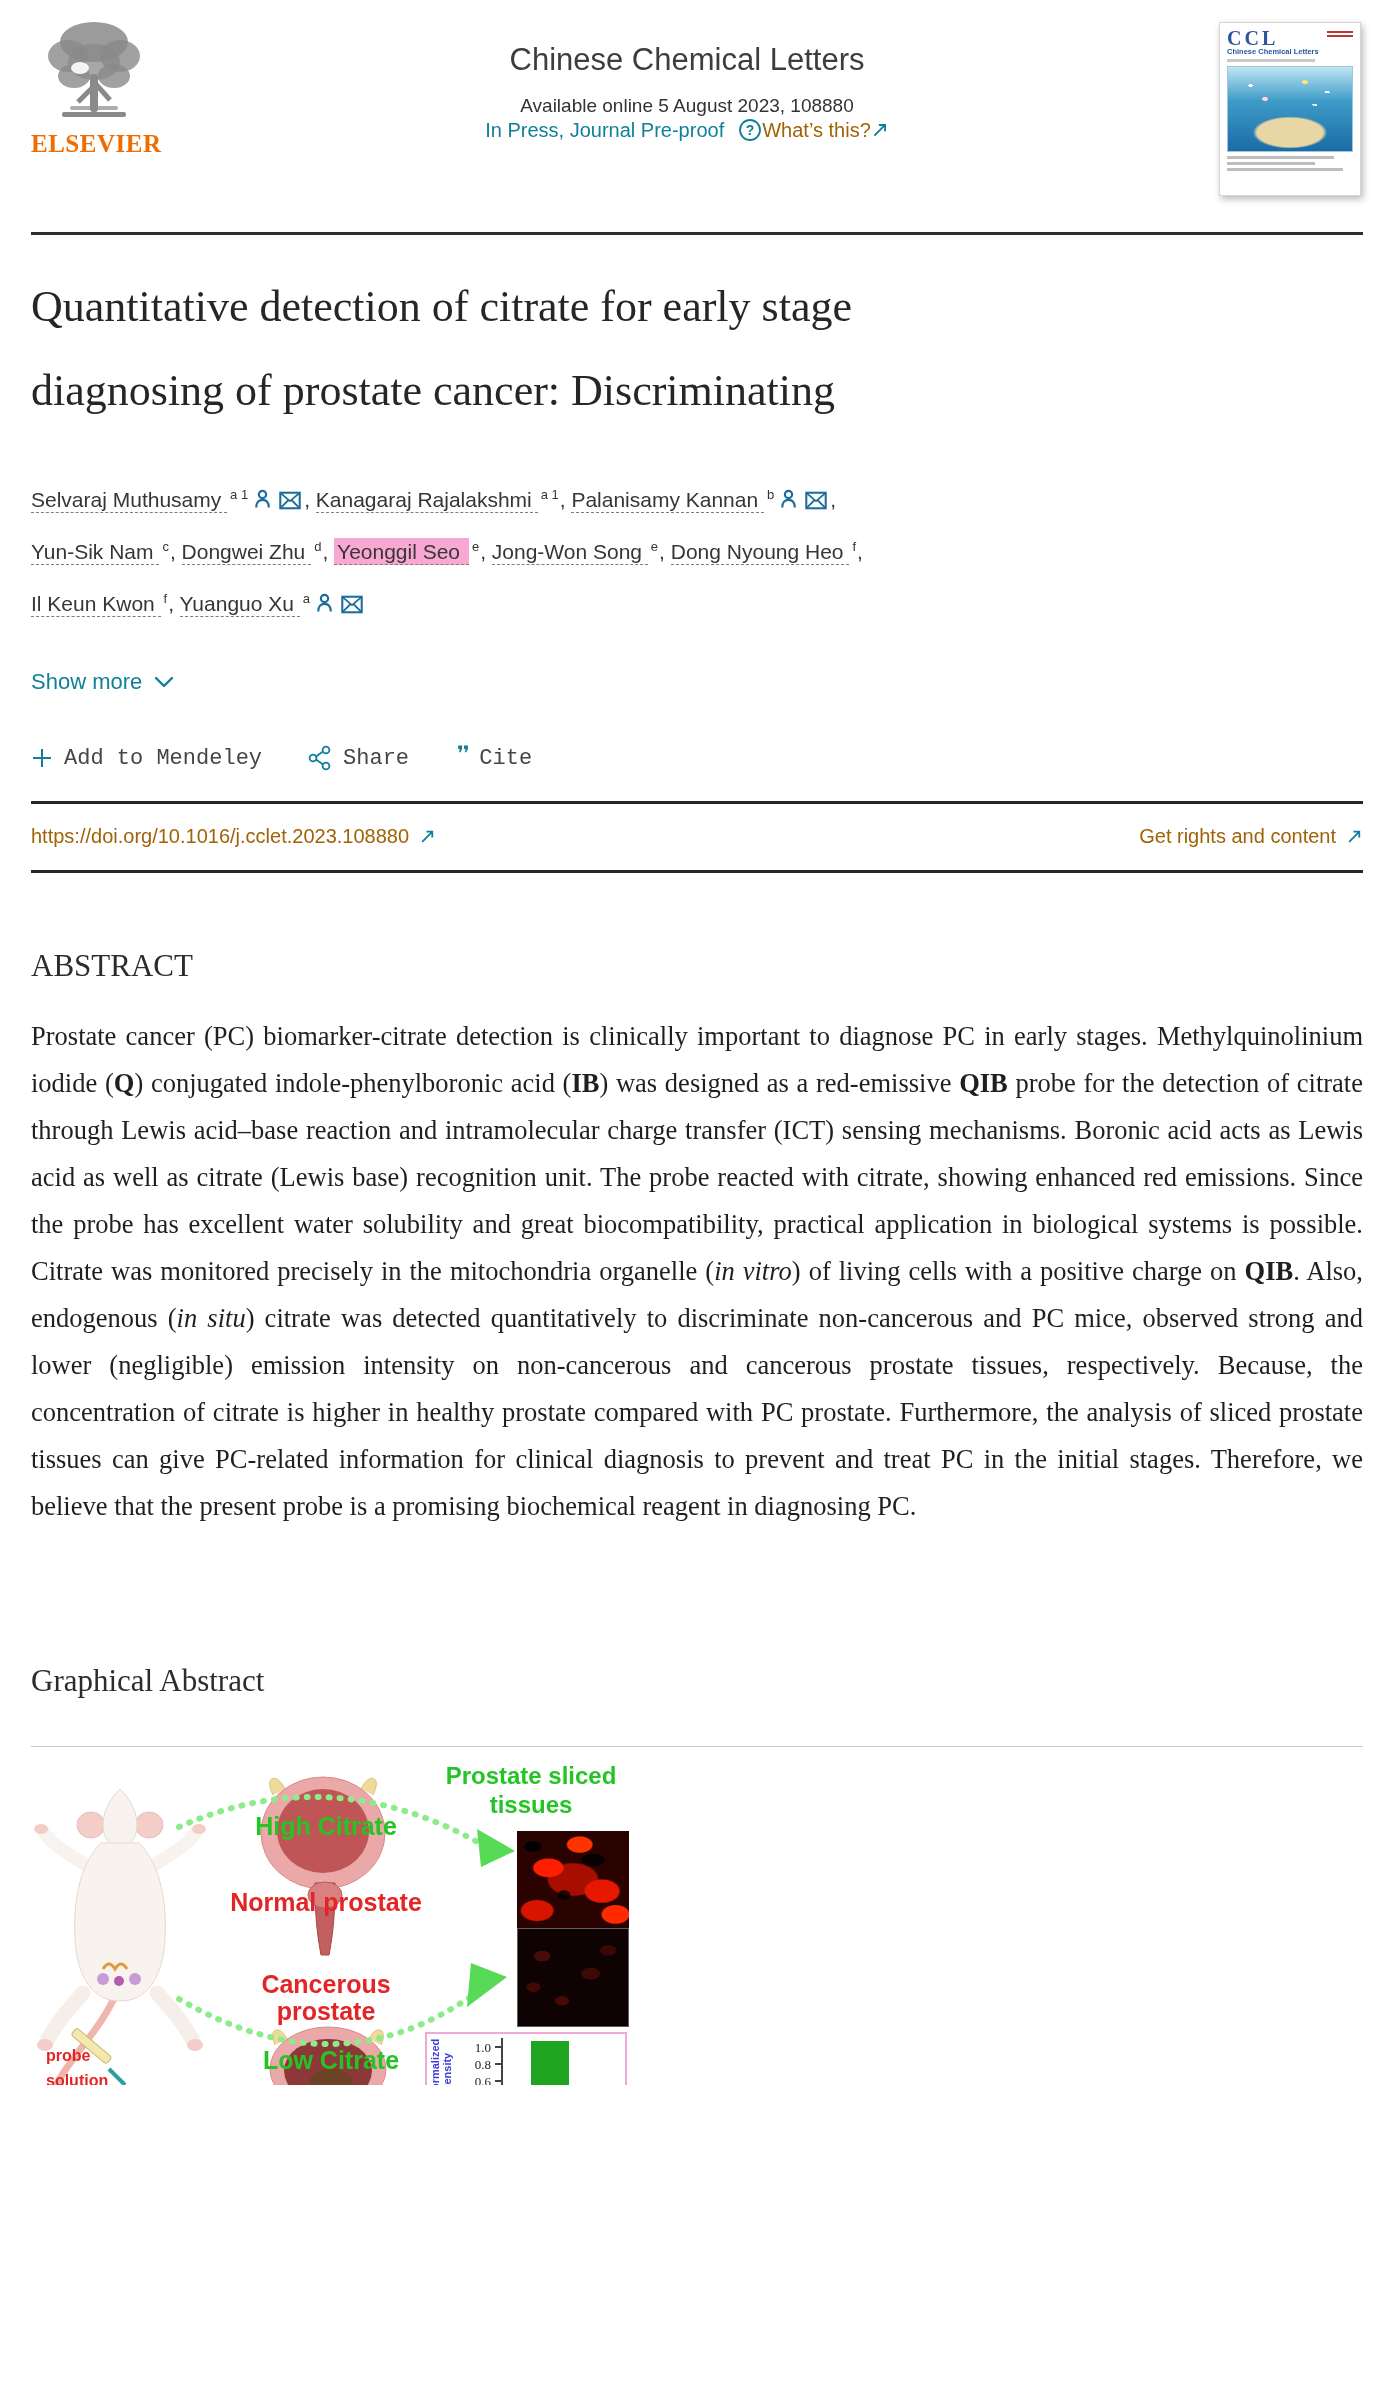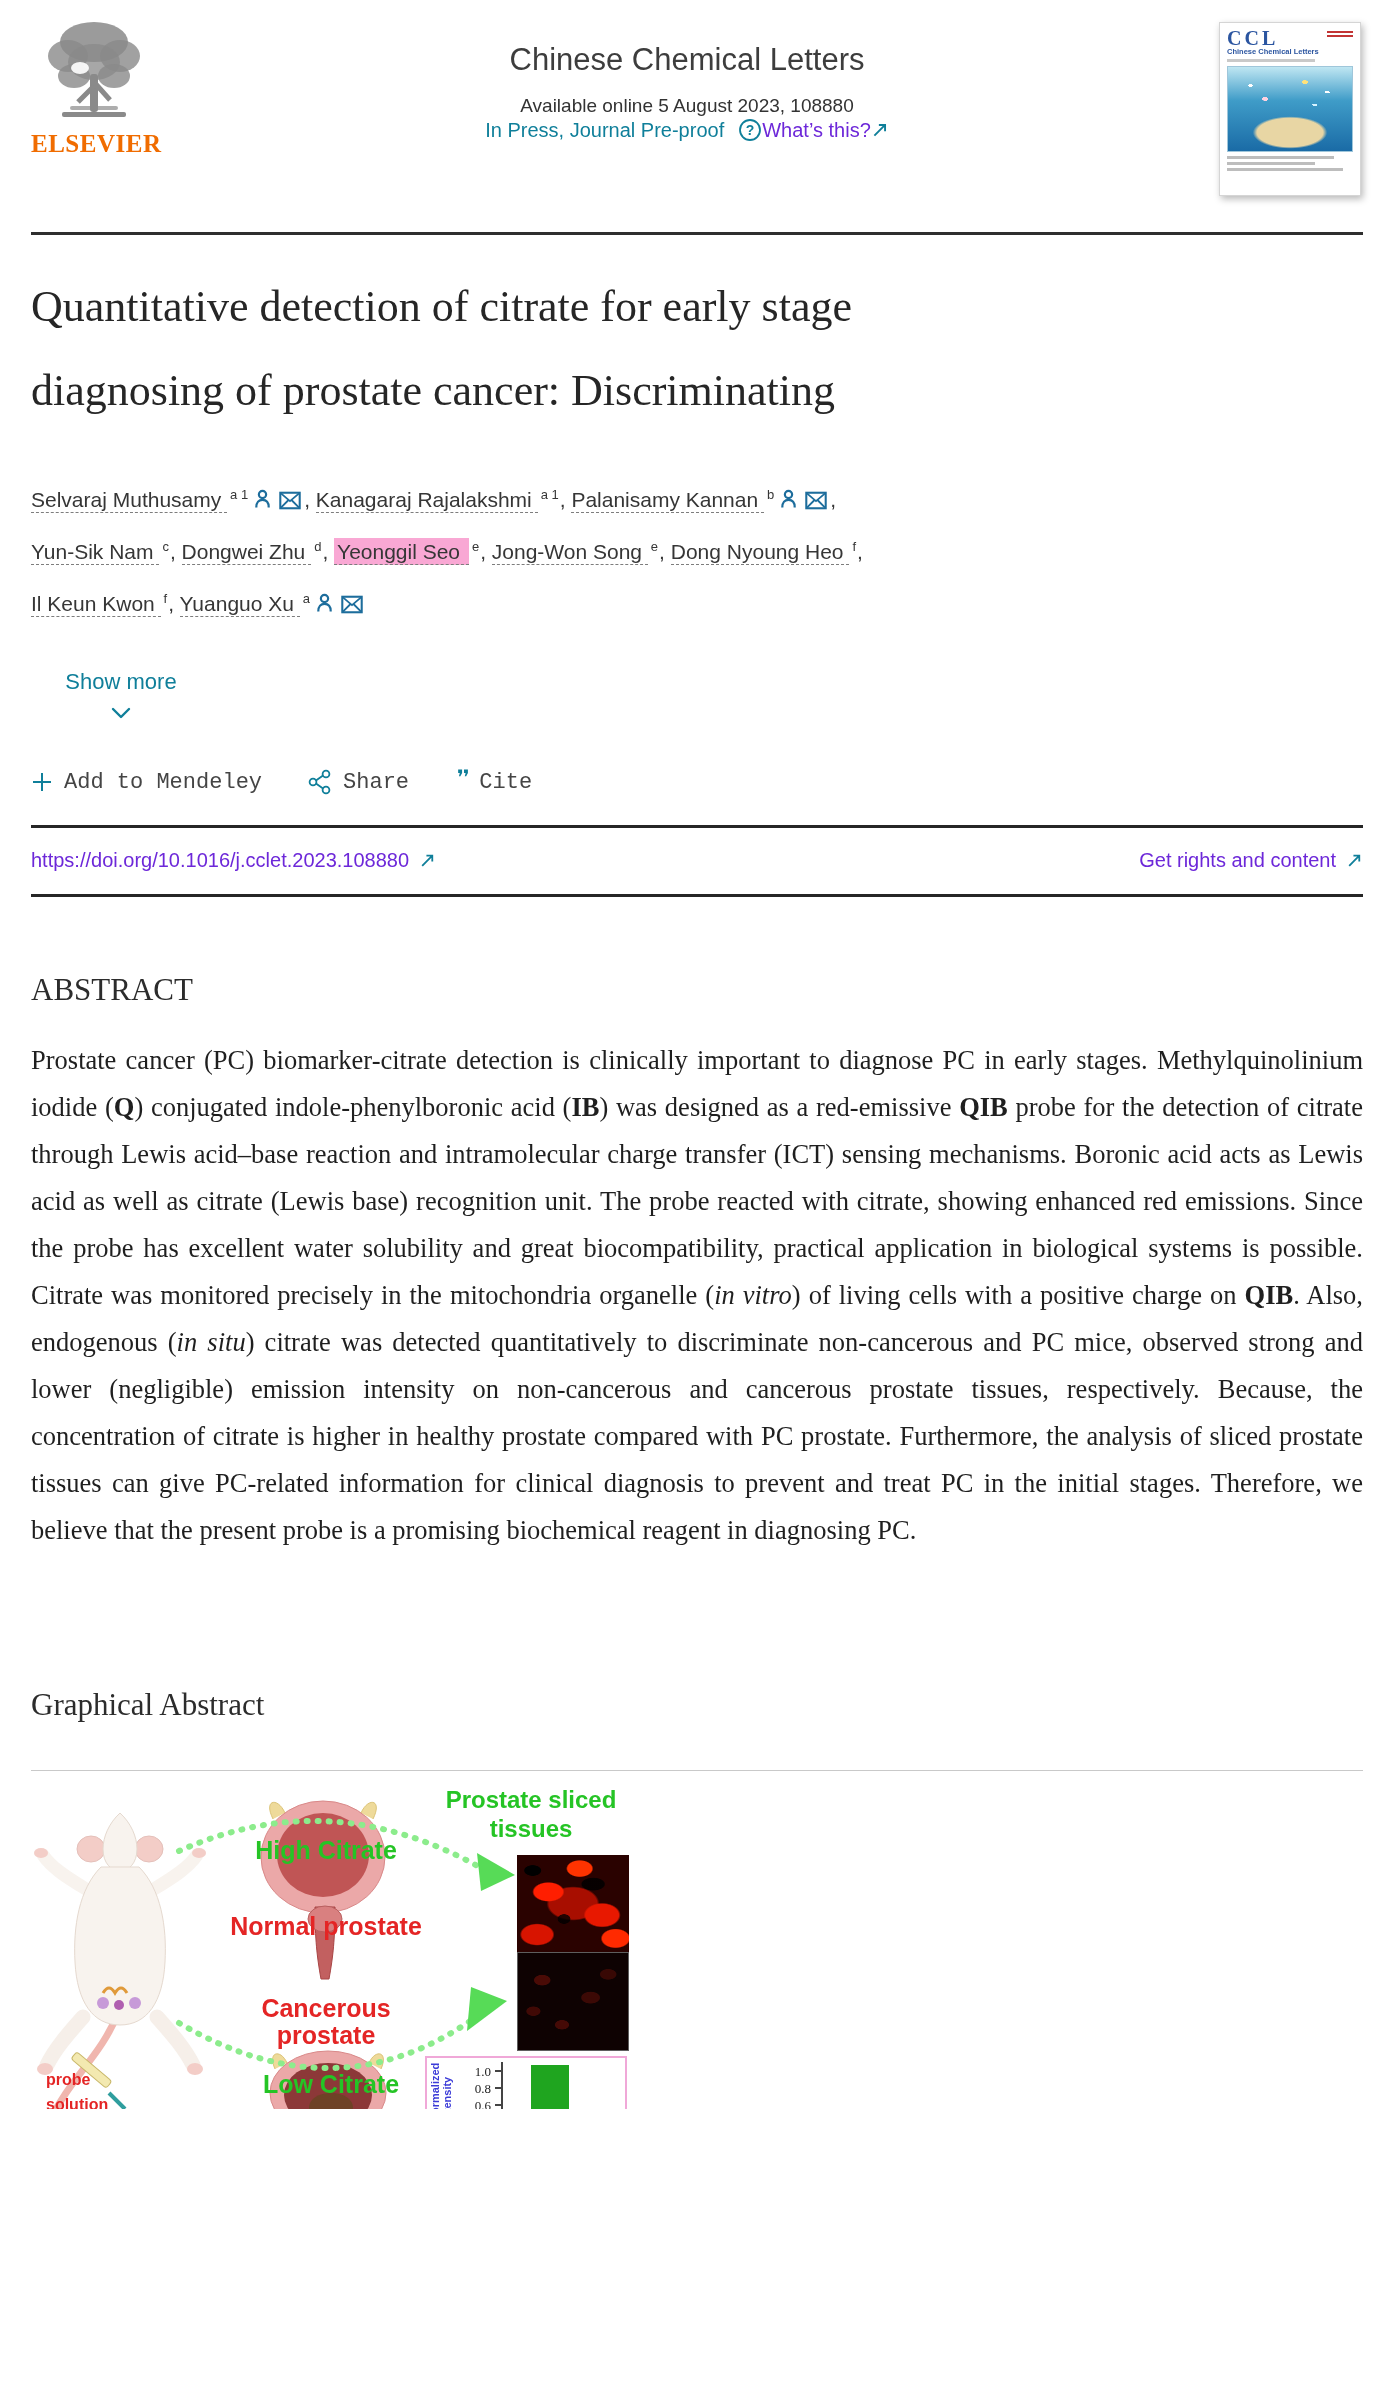--- a/index.html
+++ b/index.html
@@ -12,21 +12,21 @@
   .logo{position:absolute;left:31px;top:16px;width:126px;text-align:center;}
   .logo svg{display:block;margin:0 auto;}
   .logo .wordmark{font-family:"Liberation Serif",serif;font-weight:bold;font-size:25px;
     color:#f06c00;letter-spacing:.5px;margin-top:2px;}
   .head-center{position:absolute;left:180px;right:200px;top:42px;text-align:center;}
   .journal-title{font-size:31px;color:#3d3d3d;font-weight:400;margin:0;}
   .avail{font-size:19px;color:#333;margin-top:17px;}
   .inpress-row{margin-top:1px;font-size:20px;color:#0f7f9a;display:flex;
     align-items:center;justify-content:center;gap:0;}
   .inpress-row .gap{width:14px;}
-  .link{color:#6d28d9;cursor:pointer;}
+  .link{color:#a16207;cursor:pointer;}
   .cover{position:absolute;right:33px;top:22px;width:142px;height:174px;background:#fff;
     border:1px solid #d5d5d5;box-shadow:2px 3px 7px rgba(0,0,0,.28);box-sizing:border-box;
     padding:6px 7px 4px;}
   .cover .mast{font-family:"Liberation Serif",serif;font-weight:bold;font-size:20px;
     letter-spacing:3px;color:#2b55a0;line-height:18px;}
   .cover .mast-row{display:flex;justify-content:space-between;align-items:flex-start;}
   .cover .tiny-red{width:26px;height:8px;background:
     repeating-linear-gradient(#c23434 0 2px,transparent 2px 4px);margin-top:2px;}
   .cover .sub{font-size:7.5px;color:#2b55a0;font-weight:bold;white-space:nowrap;overflow:hidden;}
   .cover .vol{height:3px;background:#c9c9c9;margin:3px 0 4px;width:70%;}
@@ -49,21 +49,21 @@
   .rule-gray{height:1px;background:#c9c9c9;margin:0 31px;}
   
   h1.article-title{font-family:"Liberation Serif",serif;font-weight:500;color:#262626;
     font-size:44px;line-height:84px;margin:30px 31px 0;}
   .authors{margin:38px 31px 0;font-size:21px;line-height:47px;color:#363636;}
   .author{border-bottom:1.6px dashed #7d7d7d;padding-bottom:1px;cursor:pointer;}
   .author.hl{background:#f9a8d4;padding:2px 3px 1px;}
   sup.asup{font-size:13px;color:#363636;margin-left:3px;margin-right:1px;}
   .a-icon{display:inline-block;vertical-align:-3px;margin:0 3px;}
   .showmore{margin:42px 31px 16px;font-size:22px;color:#0f7f9a;display:flex;
-    align-items:center;gap:12px;width:180px;cursor:pointer;flex-direction:column;}
+    align-items:center;gap:12px;width:180px;cursor:pointer;}
   .actions{margin:50px 31px 0;display:flex;align-items:center;gap:14px;
     font-size:22px;color:#454545;font-family:Liberation Mono, monospace;}
   .actions .act{display:flex;align-items:center;gap:11px;cursor:pointer;}
   .actions .spacer{width:18px;}
   .quote-glyph{color:#0f7f9a;font-size:27px;line-height:20px;letter-spacing:-3px;}
   
   .rule2{height:3px;background:#262626;margin:30px 31px 0;}
   .doi-row{margin:0 31px;display:flex;justify-content:space-between;align-items:center;
     padding:21px 0 22px;font-size:20px;}
   .doi-row .lft,.doi-row .rgt{display:flex;align-items:center;gap:10px;}

